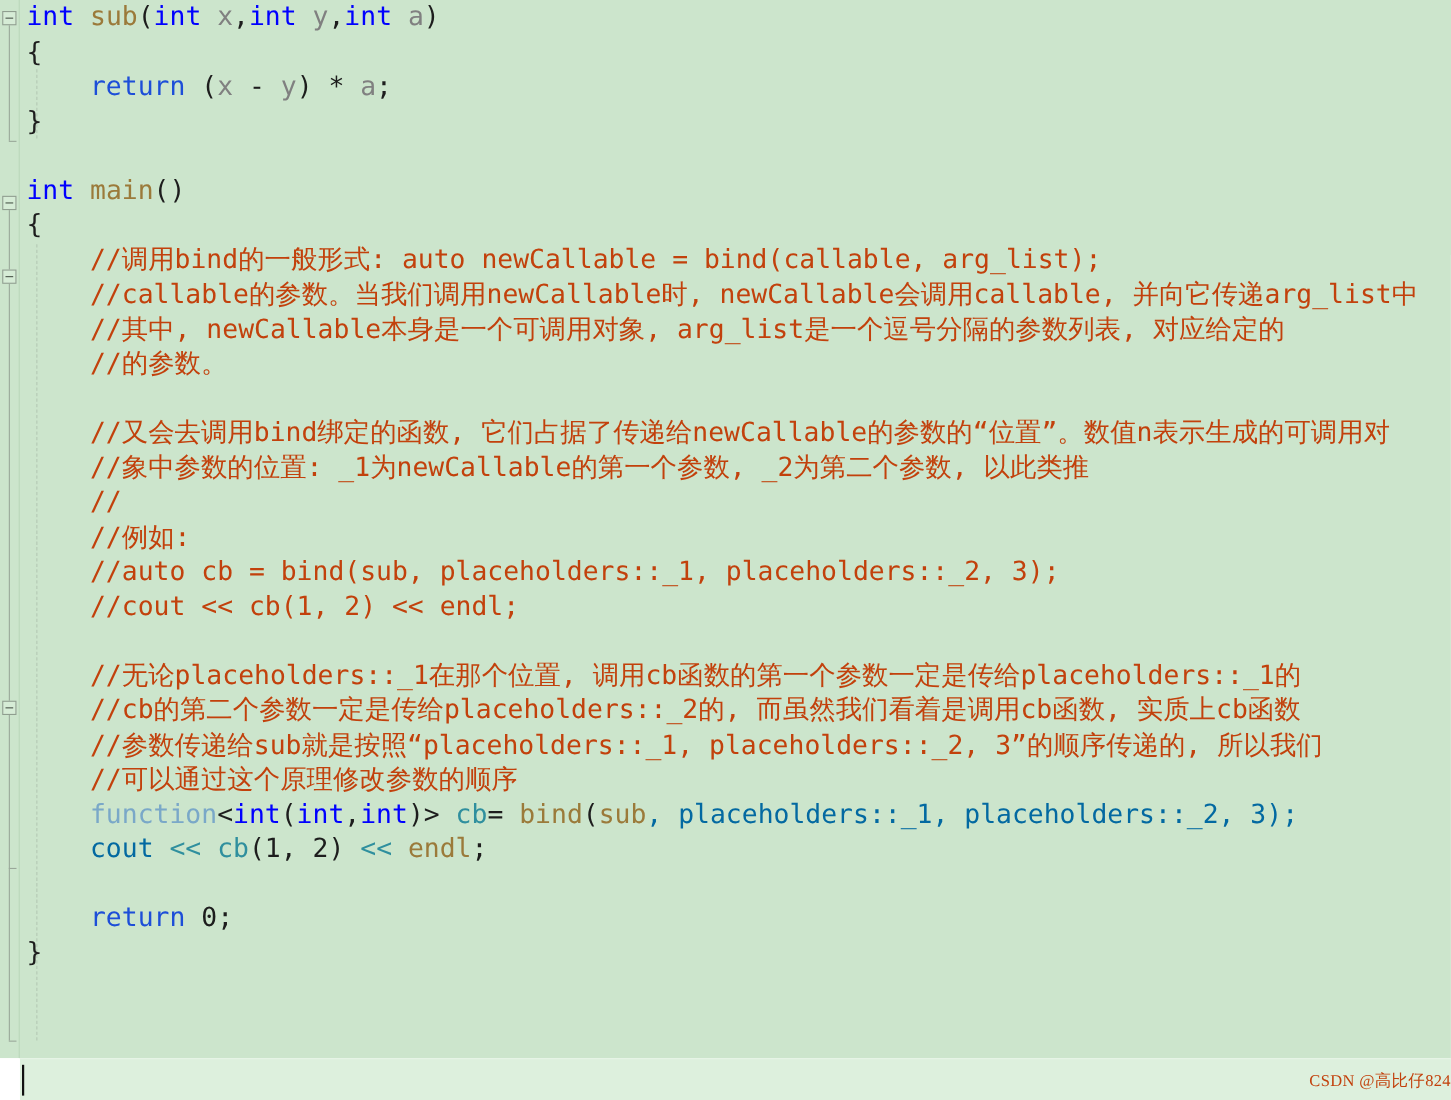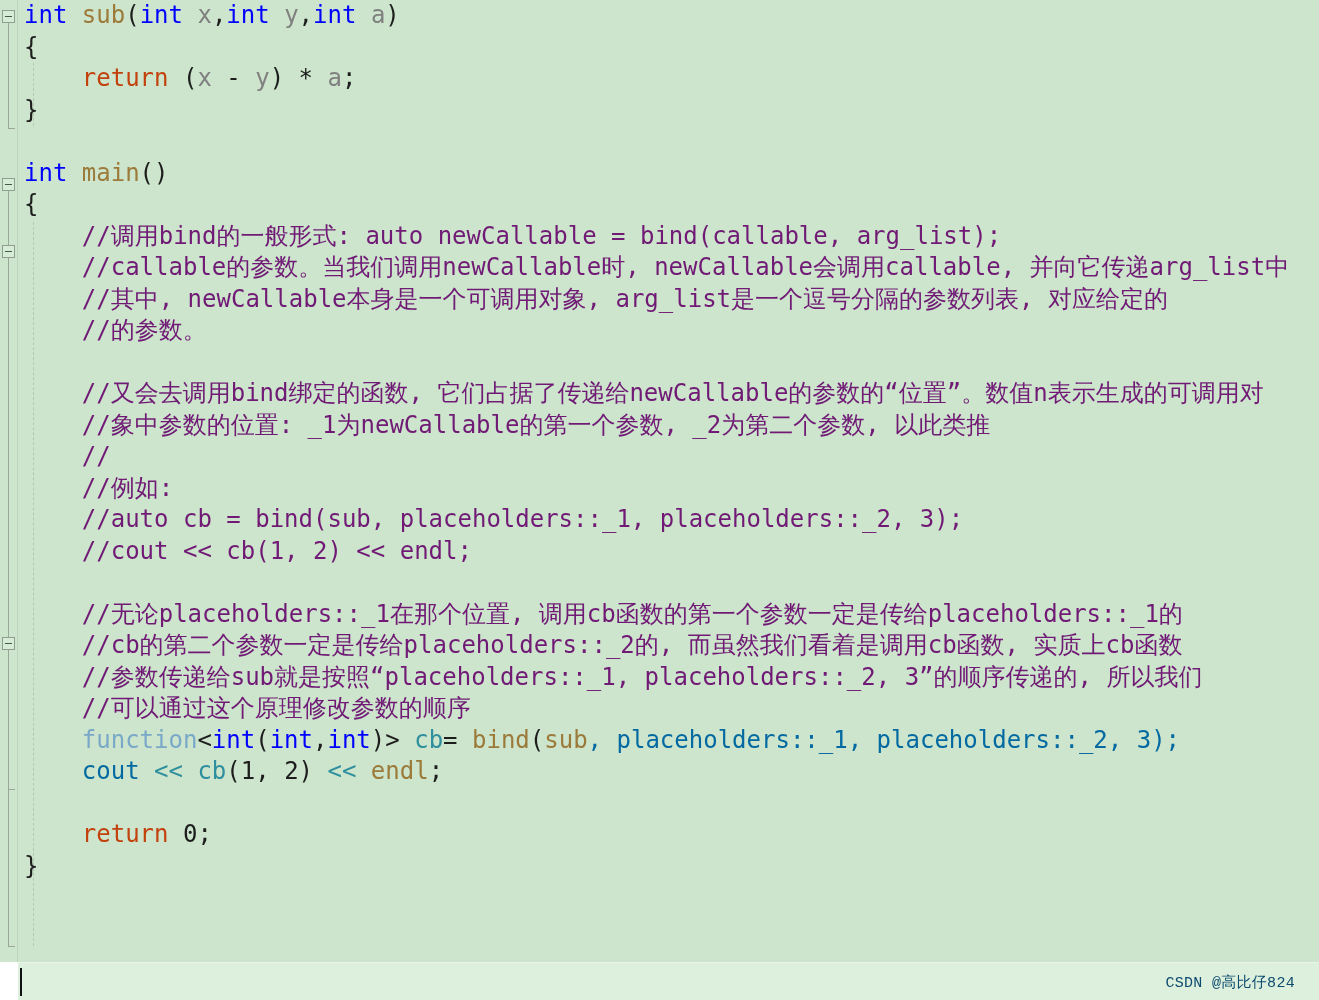--- a/index.html
+++ b/index.html
@@ -126,38 +126,38 @@
     left: 20px;
     top: 968px;
     width: 2px;
     height: 28px;
     background: #111111;
     z-index: 6;
   }
 
   
   .t-kw        { color: #0000ff; }   
-  .t-ctl       { color: #c2410c; }   
+  .t-ctl       { color: #1d4ed8; }   
   .t-fn        { color: #9b7a3a; }   
   .t-var       { color: #808080; }   
   .t-plain     { color: #0369a1; }
-  .t-comment   { color: #701a75; }
+  .t-comment   { color: #c2410c; }
   .t-type      { color: #7aa8c8; }   
   .t-id        { color: #2f8f9e; }   
   .t-punct     { color: #1d1d1d; }
   .t-num       { color: #1d1d1d; }
 
   
   .watermark {
     position: absolute;
-    right: 24px;
+    right: 0;
     bottom: 8px;
-    font-family: Liberation Mono, monospace;
+    font-family: Liberation Serif, serif;
     font-size: 15px;
-    color: #0c4a6e;
+    color: #c2410c;
     z-index: 8;
     letter-spacing: 0.3px;
   }
 </style>
 </head>
 <body>
 
 <div id="editor">
 
   <div class="code-surface"></div>

